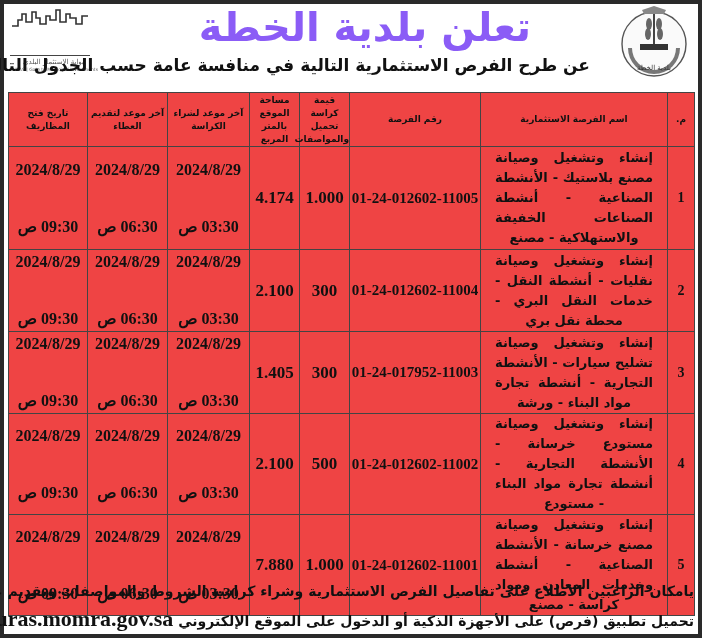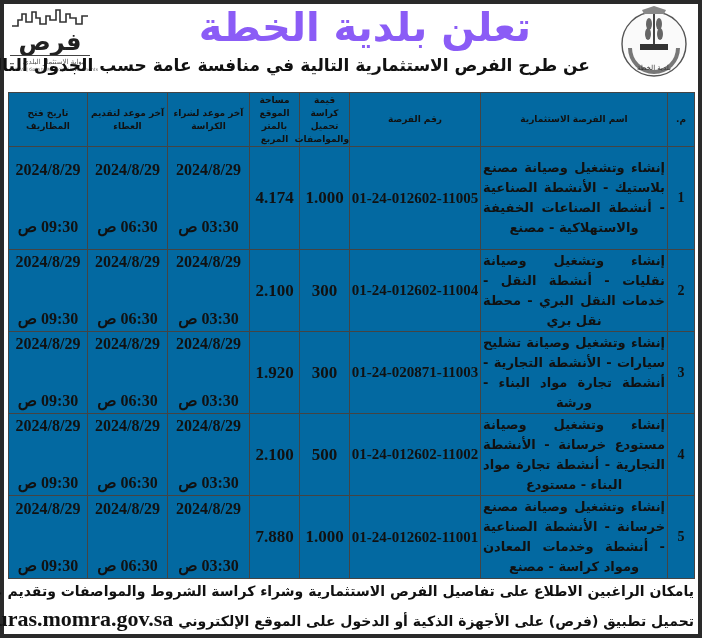--- a/index.html
+++ b/index.html
@@ -8,42 +8,41 @@
   .title { position: absolute; left: 150px; top: 2px; width: 430px; text-align: center; direction: rtl; font-family: "DejaVu Sans", sans-serif; font-weight: bold; font-size: 40px; line-height: 50px; color: #8b5cf6; letter-spacing: 0; }
   .subtitle { position: absolute; left: 120px; top: 50px; width: 470px; text-align: center; direction: rtl; font-family: "DejaVu Sans", sans-serif; font-weight: bold; font-size: 17px; line-height: 30px; color: #111; white-space: nowrap; }
   .logo-left { position: absolute; left: 10px; top: 8px; width: 100px; height: 64px; }
   .logo-left svg { display: block; }
   .logo-left .logo-word { position: absolute; left: 0; top: 20px; width: 80px; text-align: center; font-size: 24px; font-weight: bold; color: #222; direction: rtl; line-height: 28px; }
   .logo-left .logo-tag-ar { position: absolute; left: 0; top: 50px; width: 100px; font-size: 7px; color: #555; direction: rtl; text-align: left; line-height: 9px; white-space: nowrap; margin-left: 13px; }
   .logo-left .logo-tag-en { position: absolute; left: 0; top: 59px; width: 110px; font-size: 4.5px; color: #666; line-height: 6px; white-space: nowrap; }
   .logo-right { position: absolute; left: 618px; top: 4px; width: 72px; height: 78px; text-align: right; }
 
   table.grid { position: absolute; left: 8px; top: 92px; width: 686px; border-collapse: collapse; direction: rtl; table-layout: fixed; }
-  table.grid td, table.grid th { border: 1.5px solid #444; background: #0369a1; color: #111; text-align: center; vertical-align: middle; padding: 0; }
+  table.grid td, table.grid th { border: 1.5px solid #444; background: #ef4444; color: #111; text-align: center; vertical-align: middle; padding: 0; }
   table.grid th { height: 53px; font-size: 9px; font-weight: bold; line-height: 13px; }
   table.grid td.num-col { font-family: "Liberation Serif", serif; font-weight: bold; font-size: 14px; }
-  table.grid td.name-col { font-family: "DejaVu Sans", sans-serif; font-weight: bold; font-size: 13px; line-height: 20px; text-align: justify; text-align-last: center; padding: 0 2px; }
+  table.grid td.name-col { font-family: "DejaVu Sans", sans-serif; font-weight: bold; font-size: 13px; line-height: 20px; text-align: justify; text-align-last: center; padding: 0 14px; }
   table.grid td.id-col { font-family: "Liberation Serif", serif; font-weight: bold; font-size: 15px; direction: ltr; white-space: nowrap; text-align: center; }
   table.grid td.val-col { font-family: "Liberation Serif", serif; font-weight: bold; font-size: 17px; direction: ltr; }
   table.grid td.date-col { font-family: "Liberation Serif", serif; font-weight: bold; font-size: 16px; line-height: 24px; white-space: nowrap; }
   .date-line { display: block; direction: ltr; }
   .time-line { display: block; direction: rtl; margin-top: 33px; }
   .footer { position: absolute; left: 8px; top: 577px; width: 686px; direction: rtl; text-align: center; font-family: "DejaVu Sans", sans-serif; font-weight: bold; font-size: 14px; line-height: 28px; color: #111; white-space: nowrap; }
   .footer .url { font-family: "Liberation Serif", serif; font-size: 22px; direction: ltr; unicode-bidi: embed; }
 </style>
 </head>
 <body>
 
 <div class="frame"></div>
 
 <div class="logo-left">
   <svg width="80" height="22" viewBox="0 0 80 22">
     <polyline points="2,18 8,18 8,12 12,12 12,6 16,6 16,14 22,14 22,4 26,4 26,10 30,10 30,16 36,16 36,8 40,8 40,12 46,12 46,2 50,2 50,14 56,14 56,6 60,6 60,10 66,10 66,16 72,16 72,8 78,8" fill="none" stroke="#333" stroke-width="1.6"></polyline>
   </svg>
-  <div class="logo-word">فرص</div>
   <svg style="position:absolute;left:0;top:46px" width="80" height="3">
       <line x1="0" y1="1.5" x2="80" y2="1.5" stroke="#444" stroke-width="1"></line>
     </svg>
   <div class="logo-tag-ar">بوابة الاستثمار البلدي</div>
   <div class="logo-tag-en">FURAS | Gate to Municipal Investments</div>
 </div>
 
 <div class="title">تعلن بلدية الخطة</div>
 <div class="subtitle">عن طرح الفرص الاستثمارية التالية في منافسة عامة حسب الجدول التالي:</div>
 
@@ -120,23 +119,23 @@
           <span class="time-line">06:30 ص</span>
         </td>
       <td class="date-col">
           <span class="date-line">2024/8/29</span>
           <span class="time-line">09:30 ص</span>
         </td>
     </tr>
     <tr style="height:80px">
       <td class="num-col">3</td>
       <td class="name-col">إنشاء وتشغيل وصيانة تشليح سيارات - الأنشطة التجارية - أنشطة تجارة مواد البناء - ورشة</td>
-      <td class="id-col">01-24-020871-11003</td>
+      <td class="id-col">01-24-017952-11003</td>
       <td class="val-col">300</td>
-      <td class="val-col">1.920</td>
+      <td class="val-col">1.405</td>
       <td class="date-col">
           <span class="date-line">2024/8/29</span>
           <span class="time-line">03:30 ص</span>
         </td>
       <td class="date-col">
           <span class="date-line">2024/8/29</span>
           <span class="time-line">06:30 ص</span>
         </td>
       <td class="date-col">
           <span class="date-line">2024/8/29</span>

